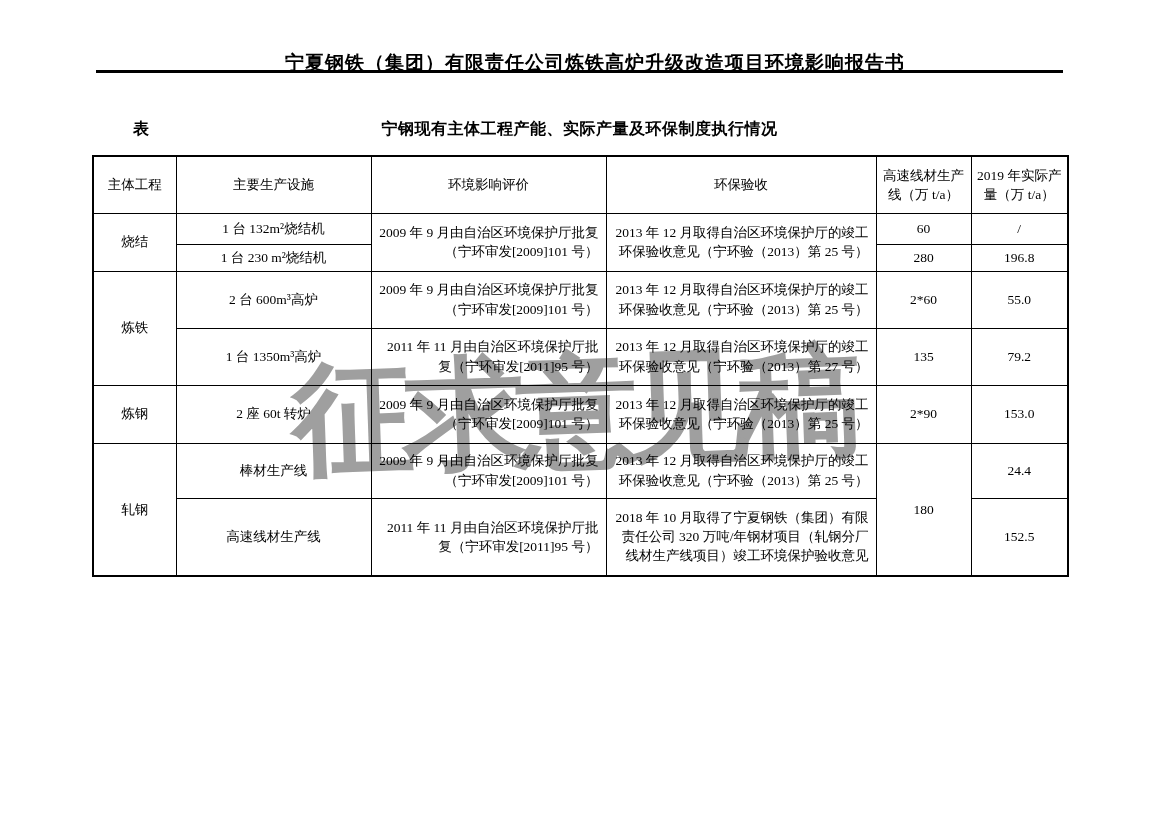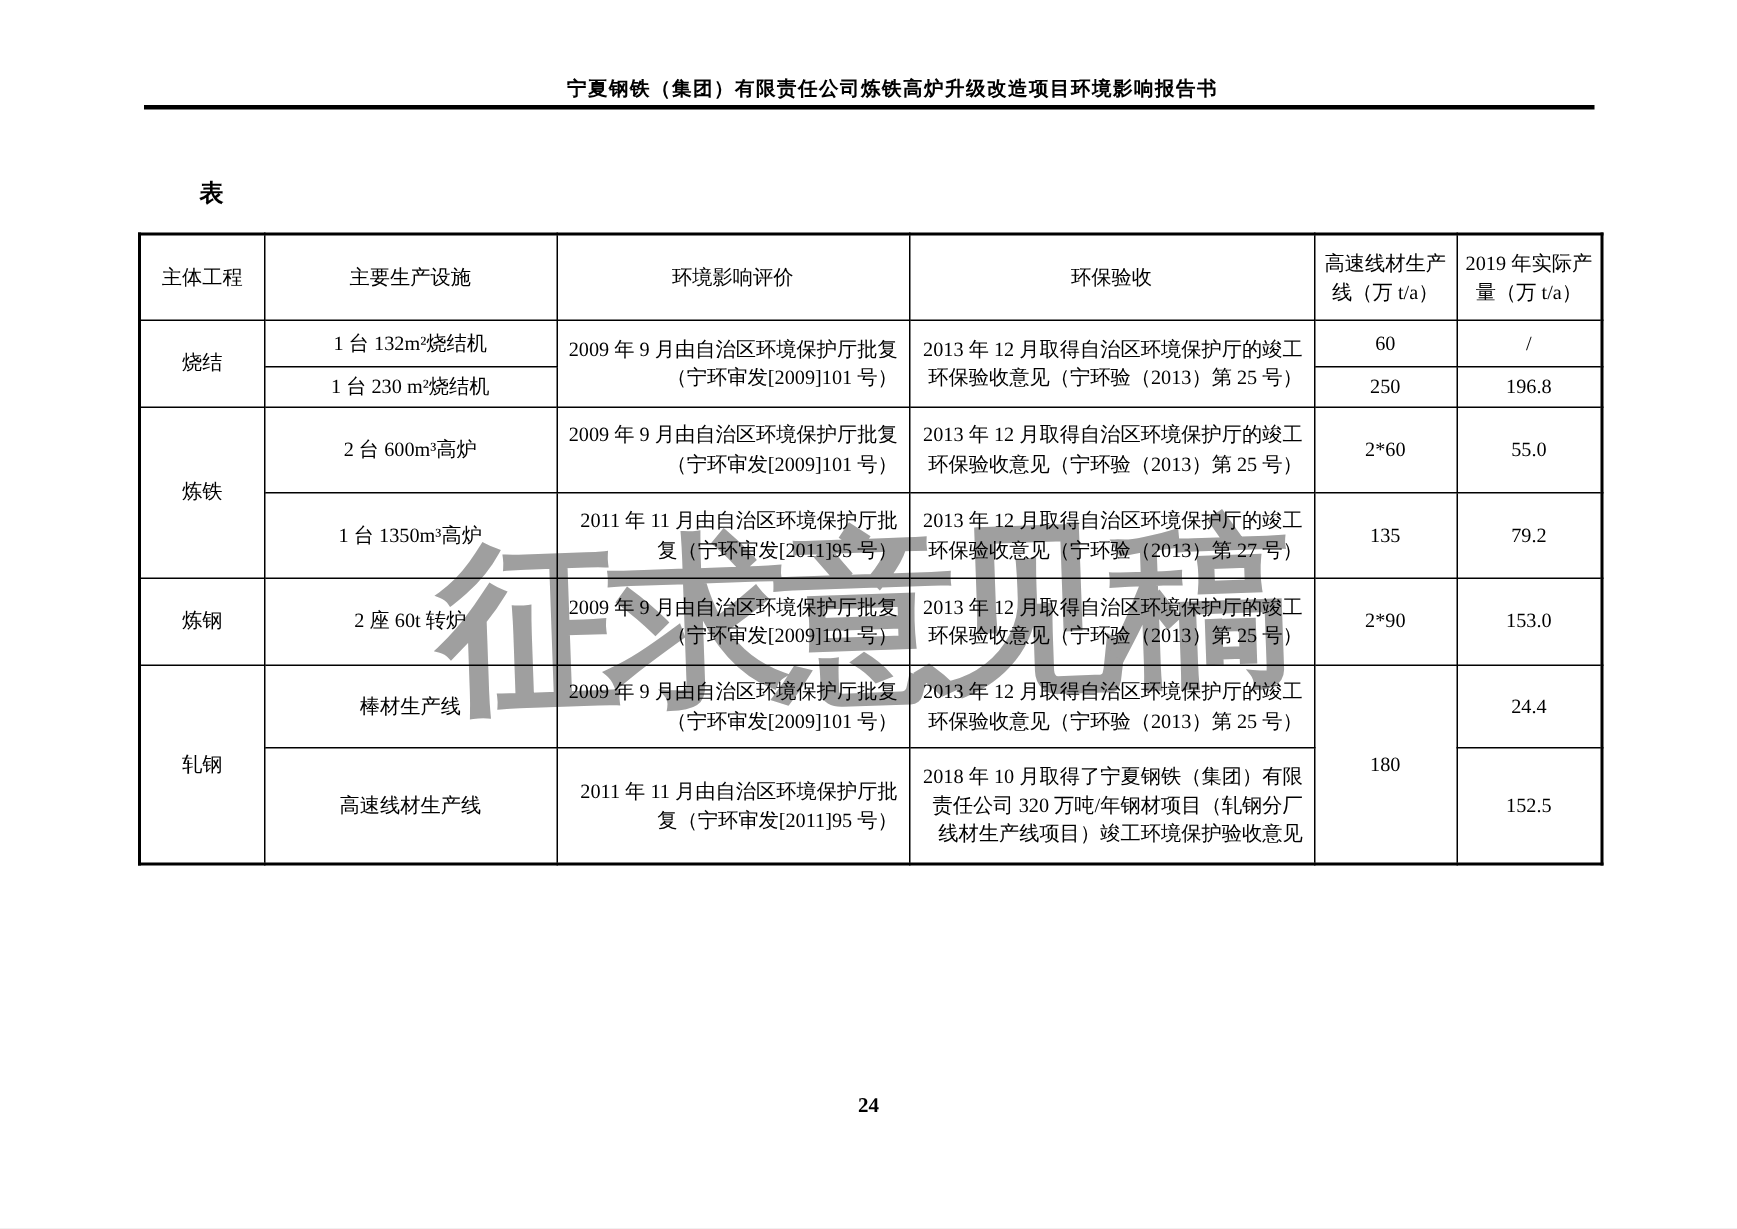--- a/index.html
+++ b/index.html
@@ -9,21 +9,21 @@
     width:1158px; height:819px;
     background:#ffffff;
     font-family:"Liberation Serif","DejaVu Serif",serif;
     color:#000;
     overflow:hidden;
     margin:0 auto;
   }
   .doc-header {
     position:absolute; top:50px; left:0; width:100%;
     text-align:center;
-    font-size:13px; font-weight:bold;
+    font-size:19px; font-weight:bold;
     letter-spacing:1px;
     padding-left:32px;
   }
   .header-rule {
     position:absolute; top:70px; left:96px;
     width:967px; height:3px;
     background:#000;
   }
   .title-row {
     position:absolute; top:119px; left:92px; width:975px; height:24px;
@@ -90,20 +90,21 @@
 </head>
 <body>
 
 <div class="page">
 
   <div class="doc-header">宁夏钢铁（集团）有限责任公司炼铁高炉升级改造项目环境影响报告书</div>
   <div class="header-rule"></div>
 
   <div class="title-row">
     <span class="table-label">表</span>
+    <div class="table-title">宁钢现有主体工程产能、实际产量及环保制度执行情况</div>
   </div>
 
   <div class="table-wrap">
     <table class="main">
       <colgroup>
         <col style="width:83px">
         <col style="width:195px">
         <col style="width:235px">
         <col style="width:270px">
         <col style="width:95px">
@@ -123,21 +124,21 @@
           <td rowspan="2">烧结</td>
           <td>1 台 132m²烧结机</td>
           <td rowspan="2" class="left">2009 年 9 月由自治区环境保护厅批复（宁环审发[2009]101 号）</td>
           <td rowspan="2" class="left">2013 年 12 月取得自治区环境保护厅的竣工环保验收意见（宁环验（2013）第 25 号）</td>
           <td>60</td>
           <td>/</td>
         </tr>
 
         <tr class="rh2">
           <td>1 台 230 m²烧结机</td>
-          <td>250</td>
+          <td>280</td>
           <td>196.8</td>
         </tr>
 
         <tr class="rh3">
           <td rowspan="2">炼铁</td>
           <td>2 台 600m³高炉</td>
           <td class="left">2009 年 9 月由自治区环境保护厅批复（宁环审发[2009]101 号）</td>
           <td class="left">2013 年 12 月取得自治区环境保护厅的竣工环保验收意见（宁环验（2013）第 25 号）</td>
           <td>2*60</td>
           <td>55.0</td>
@@ -174,15 +175,14 @@
           <td class="left">2011 年 11 月由自治区环境保护厅批复（宁环审发[2011]95 号）</td>
           <td class="left">2018 年 10 月取得了宁夏钢铁（集团）有限责任公司 320 万吨/年钢材项目（轧钢分厂线材生产线项目）竣工环境保护验收意见</td>
           <td>152.5</td>
         </tr>
       </tbody>
     </table>
   </div>
 
   <div class="watermark">征求意见稿</div>
 
-  <div class="page-number">24</div>
 
 </div>
 
 </body></html>

